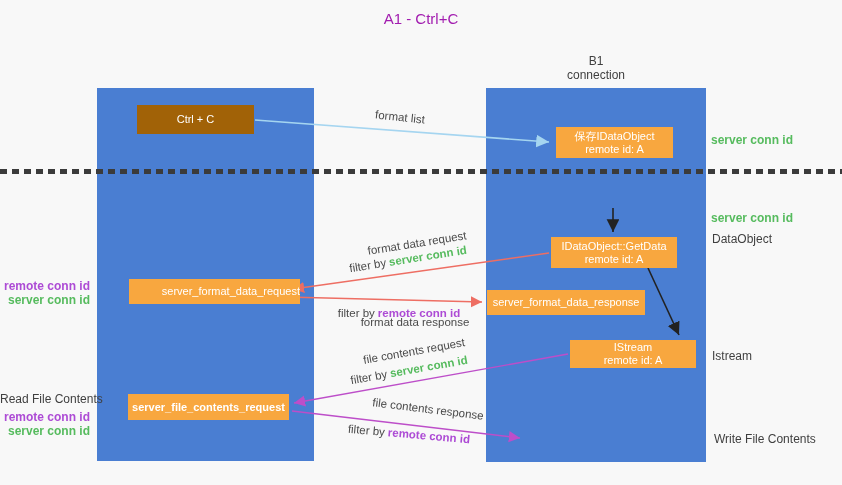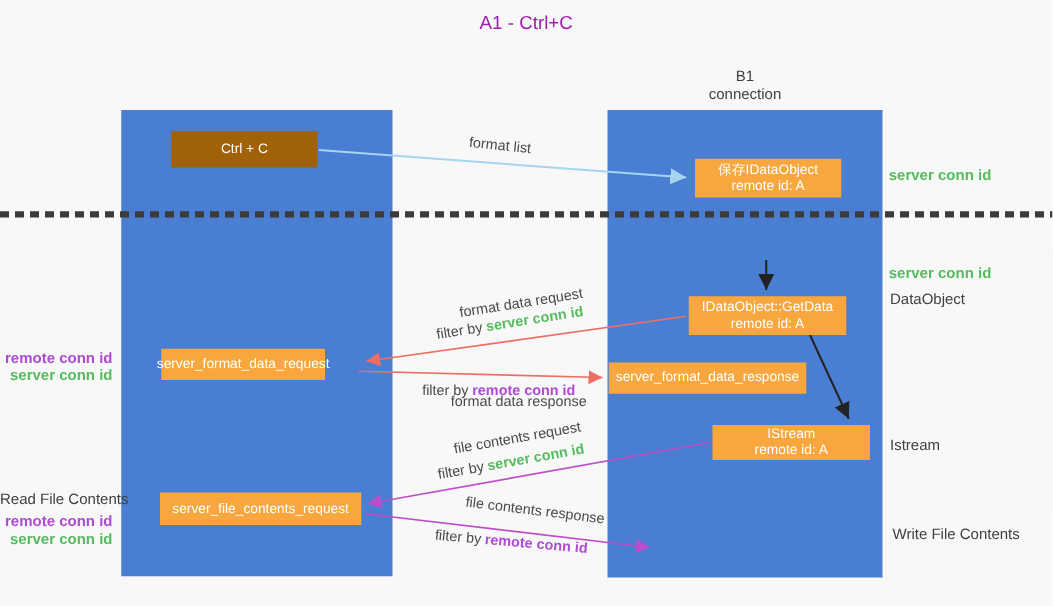--- a/index.html
+++ b/index.html
@@ -85,34 +85,34 @@
     <div>保存IDataObject</div>
     <div>remote id: A</div>
   </div>
 
 
   <div class="box orange" style="left:551px; top:237px; width:126px; height:31px;">
     <div>IDataObject::GetData</div>
     <div>remote id: A</div>
   </div>
 
-  <div class="box orange" style="left:129px; top:279px; width:131px; height:25px;">
+  <div class="box orange" style="left:129px; top:279px; width:171px; height:25px;align-items:flex-end;">
     <div>server_format_data_request</div>
   </div>
 
   <div class="box orange" style="left:487px; top:290px; width:158px; height:25px;">
     <div>server_format_data_response</div>
   </div>
 
   <div class="box orange" style="left:570px; top:340px; width:126px; height:28px;">
     <div>IStream</div>
     <div>remote id: A</div>
   </div>
 
-  <div class="box orange" style="left:128px; top:394px; width:161px; height:26px;">
+  <div class="box orange" style="left:128px; top:394px; width:161px; height:26px;font-weight:bold;">
     <div>server_file_contents_request</div>
   </div>
 
 
   <div class="lbl ctr" style="left:400px; top:117px; transform:translate(-50%,-50%) rotate(6deg);">format list</div>
 
   <div class="lbl ctr" style="left:417px; top:243px; transform:translate(-50%,-50%) rotate(-9deg);">format data request</div>
   <div class="lbl ctr" style="left:408px; top:259px; transform:translate(-50%,-50%) rotate(-9deg);">
     <span>filter by</span><span class="green-part">server conn id</span>
   </div>
@@ -129,21 +129,21 @@
 
   <div class="lbl ctr" style="left:428px; top:409px; transform:translate(-50%,-50%) rotate(7deg);">file contents response</div>
   <div class="lbl ctr" style="left:409px; top:434px; transform:translate(-50%,-50%) rotate(5deg);">
     <span>filter by</span><span class="purple-part">remote conn id</span>
   </div>
 
   <div class="side side-green" style="left:711px; top:133px;">server conn id</div>
   <div class="side side-green" style="left:711px; top:211px;">server conn id</div>
   <div class="side side-dark" style="left:712px; top:232px;">DataObject</div>
   <div class="side side-dark" style="left:712px; top:349px;">Istream</div>
-  <div class="side side-dark" style="left:714px; top:420px;text-align:center;">Write File Contents</div>
+  <div class="side side-dark" style="left:714px; top:432px;text-align:center;">Write File Contents</div>
 
   <div class="left-group" style="top:279px;">
     <div class="side-purple">remote conn id</div>
     <div class="side-green">server conn id</div>
   </div>
   <div class="side side-dark" style="left:0; width:90px; text-align:right; top:392px;">Read File Contents</div>
   <div class="left-group" style="top:410px;">
     <div class="side-purple">remote conn id</div>
     <div class="side-green">server conn id</div>
   </div>

